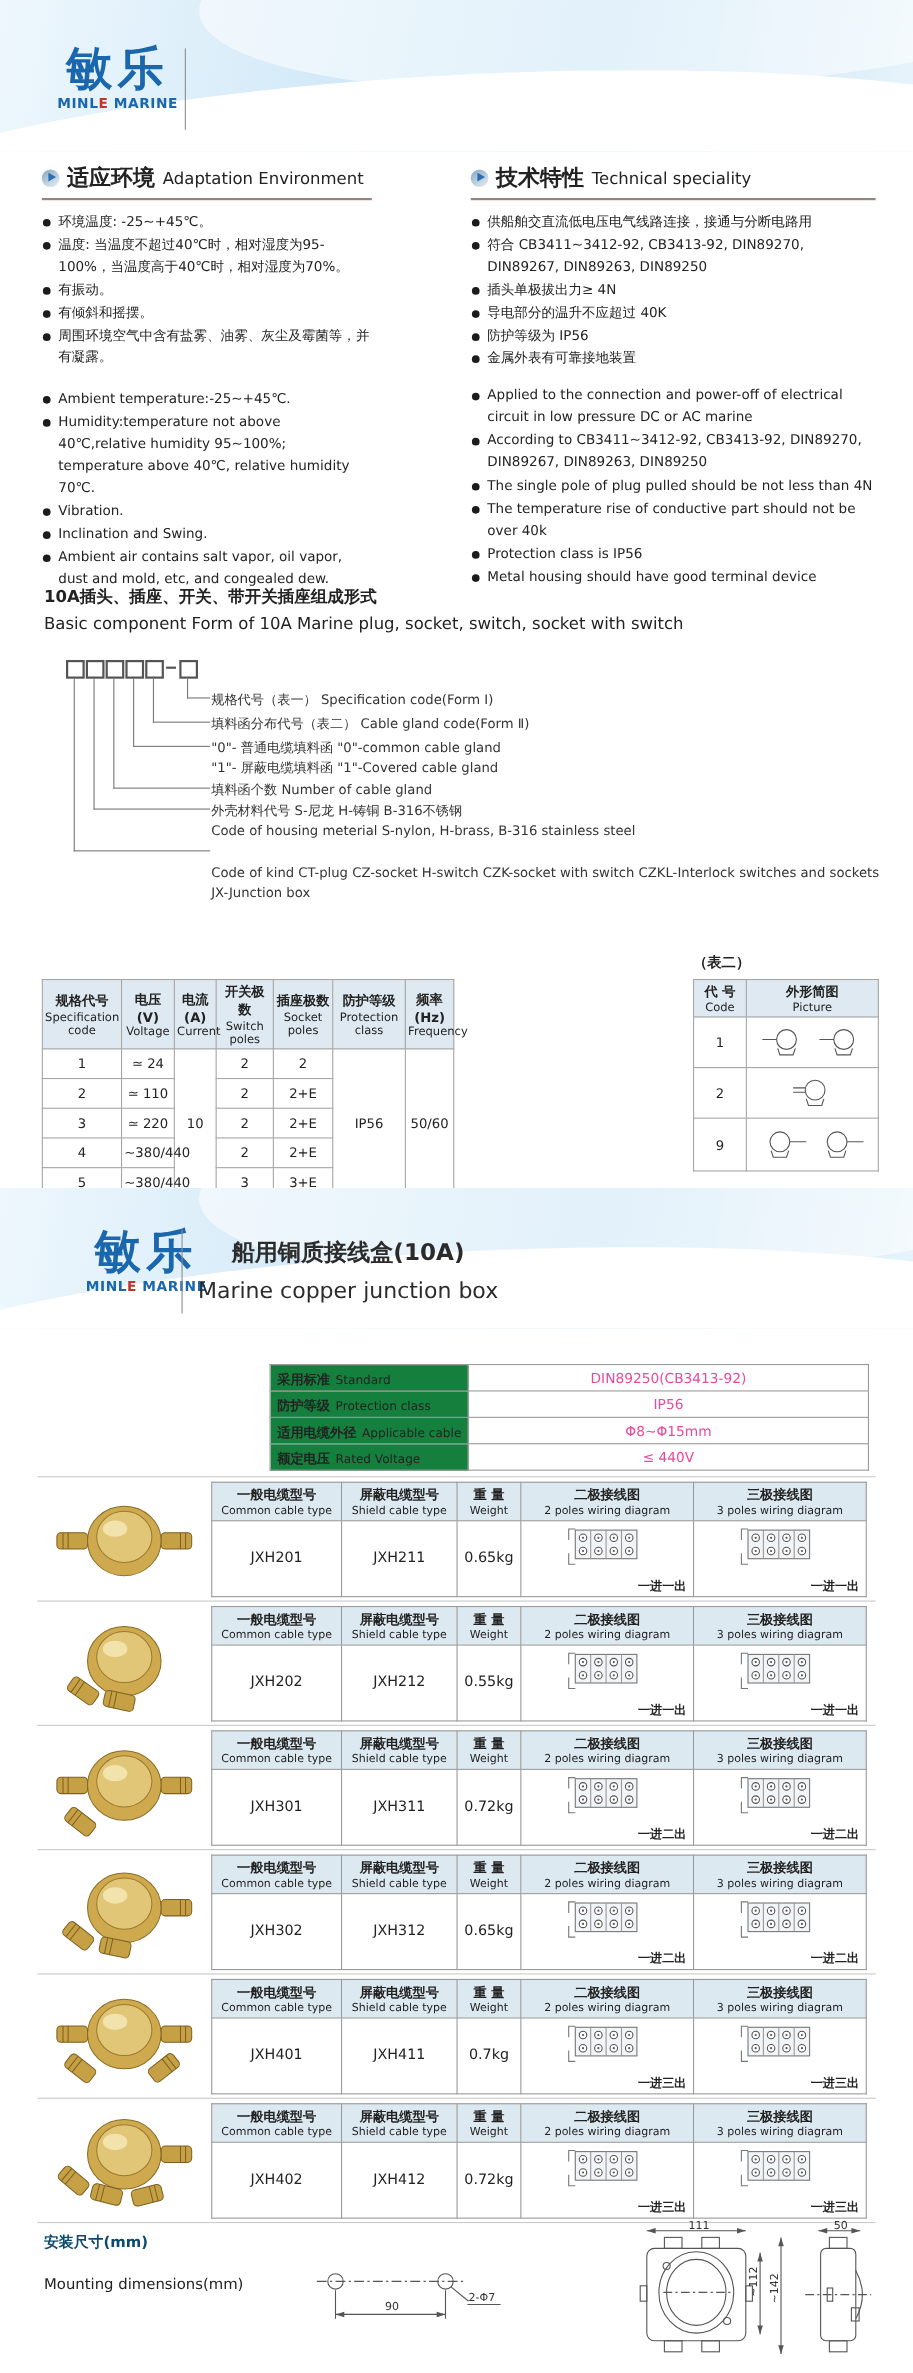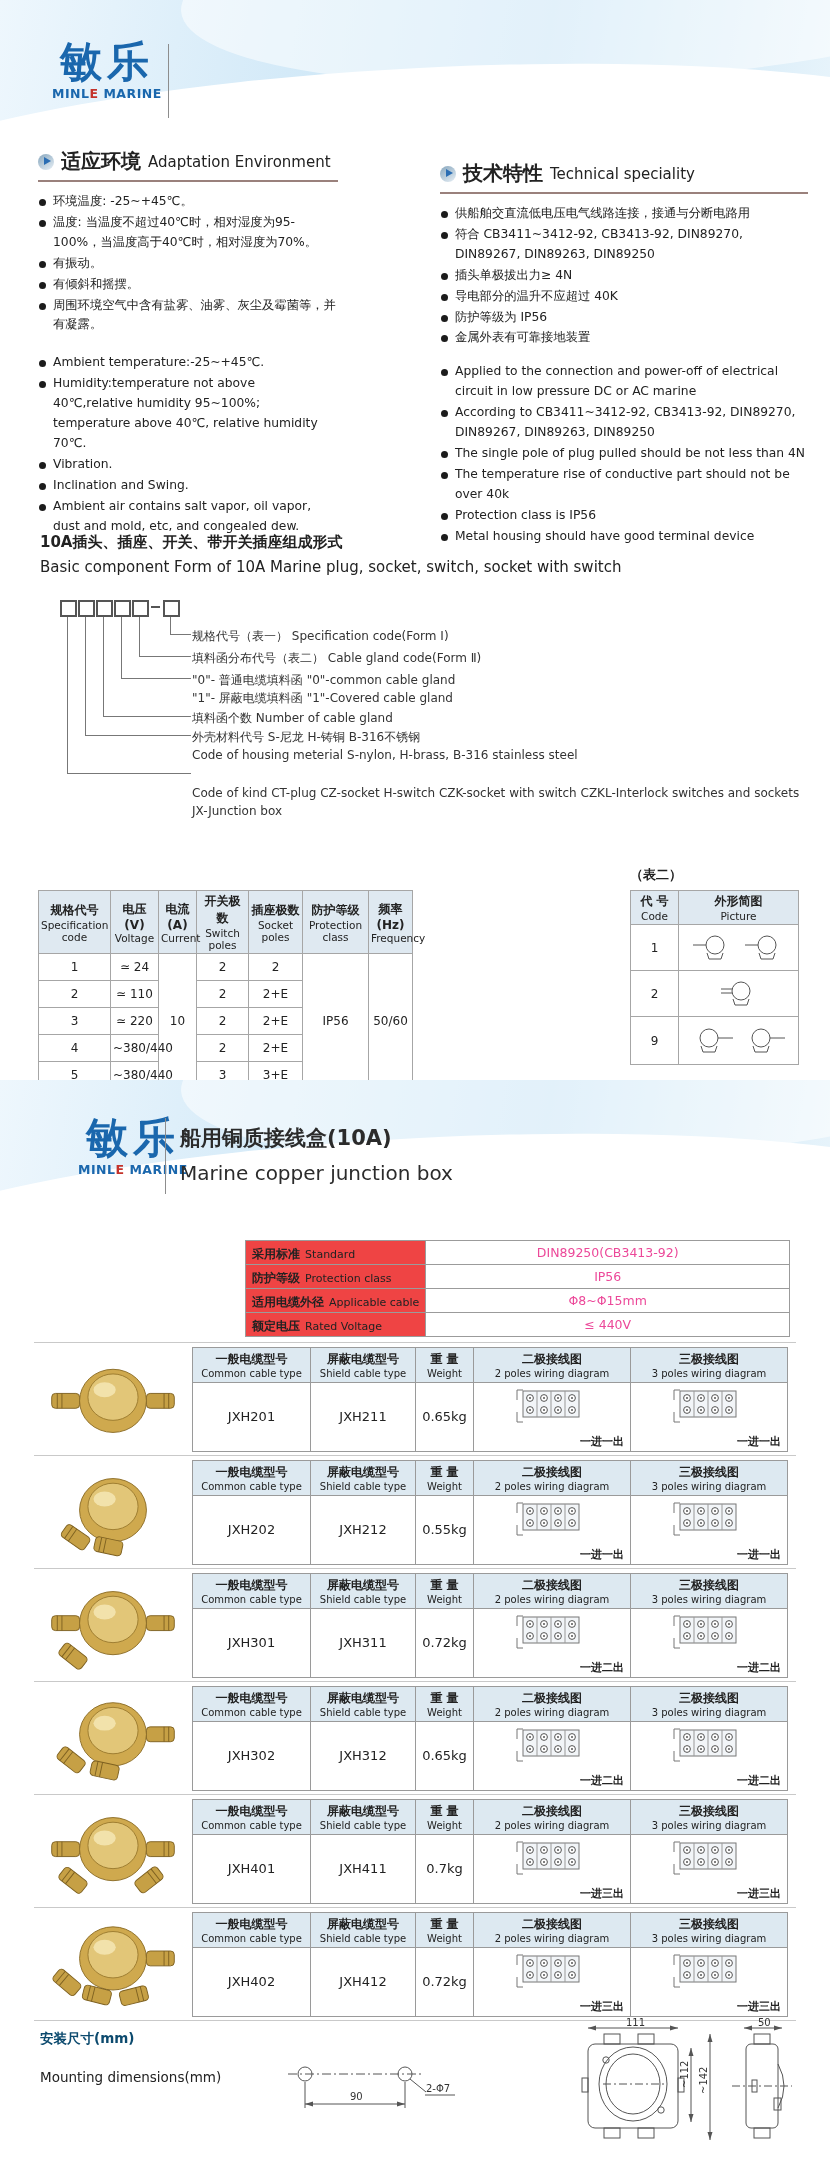--- a/index.html
+++ b/index.html
@@ -20,21 +20,21 @@
   .logo-en{font-size:12.5px;font-weight:bold;color:#1a67ad;letter-spacing:.5px;margin-top:2px;}
   .logo-en .red{color:#c4332b;}
   .vline{position:absolute;z-index:3;width:1px;background:#8d8d8d;}
   .titles{position:absolute;z-index:3;}
   .t-cn{font-size:19px;font-weight:bold;color:#2b2b2b;}
   .t-en{font-size:18px;color:#2b2b2b;margin-top:9px;}
 
   
   .col{position:absolute;top:148px;}
   .col.left{left:38px;width:300px;}
-  .col.right{left:440px;width:368px;margin-top:12px;}
+  .col.right{left:428px;width:368px;}
   .sec-head{display:flex;align-items:center;gap:7px;border-bottom:2px solid #9a817c;padding-bottom:5px;}
   .play-icon{width:16px;height:16px;border-radius:50%;flex:0 0 16px;
     background:linear-gradient(145deg,#87a6bd,#e8f0f6);position:relative;display:inline-block;}
   .play-icon::after{content:"";position:absolute;left:6px;top:3.5px;
     border-left:7px solid #2a6db3;border-top:4.5px solid transparent;border-bottom:4.5px solid transparent;}
   .h-cn{font-size:20px;font-weight:bold;color:#222;}
   .h-en{font-size:15px;color:#222;}
   .blist{list-style:none;margin:10px 0 0;padding:0;font-size:12.3px;color:#222;}
   .blist li{position:relative;padding-left:15px;line-height:1.62;margin-bottom:1px;}
   .blist li::before{content:"";position:absolute;left:1px;top:7px;width:7px;height:7px;border-radius:50%;background:#1c1c1c;}
@@ -55,21 +55,21 @@
   .spec-table th,.spec-table td{border:1px solid #a6a6a6;text-align:center;vertical-align:middle;padding:2px;}
   .spec-table th{background:#dfe9f1;}
   .th-cn{font-size:12px;font-weight:bold;color:#222;display:block;}
   .th-en{font-size:10.5px;font-weight:normal;color:#222;display:block;}
   .spec-table td{font-size:12px;color:#222;height:22px;}
   .picset{display:flex;justify-content:center;align-items:center;gap:8px;}
 
   
   .std-table{position:absolute;left:245px;top:1240px;width:545px;border-collapse:collapse;}
   .std-table td{border:1px solid #9b9b9b;height:21px;}
-  .std-label{background:#ef4444;width:128px;padding:1px 6px;white-space:nowrap;}
+  .std-label{background:#15803d;width:128px;padding:1px 6px;white-space:nowrap;}
   .std-lcn{font-size:12px;font-weight:bold;color:#222;}
   .std-len{font-size:11px;color:#222;}
   .std-value{text-align:center;font-size:12.5px;color:#ec4899;}
 
   
   .products{position:absolute;left:0;top:1342px;width:830px;}
   .prow{position:relative;height:112px;margin:0 34px;border-top:1px solid #c9c9c9;
     display:flex;align-items:center;}
   .prow.last{border-bottom:1px solid #c9c9c9;}
   .photo{width:158px;flex:0 0 158px;display:flex;justify-content:center;align-items:center;}
@@ -323,21 +323,21 @@
   </tbody>
     </table>
 
   <header class="band band2"></header>
   <div class="logo" style="left:78px;top:1116px;">
     <div class="logo-cn">敏乐</div>
     <div class="logo-en"><span>MINL</span><span class="red">E</span><span> MARINE</span></div>
   </div>
   <div class="vline" style="left:165px;top:1118px;height:76px;"></div>
   <div class="titles" style="left:180px;top:1124px;">
-    <div class="t-cn" style="font-size:21px;">船用铜质接线盒(10A)</div>
+    <div class="t-cn" style="font-size:21px;text-align:center;">船用铜质接线盒(10A)</div>
     <div class="t-en" style="font-size:20px;">Marine copper junction box</div>
   </div>
 
   <table class="std-table">
     <tbody>
         <tr>
       <td class="std-label"><span class="std-lcn">采用标准</span> <span class="std-len">Standard</span></td>
       <td class="std-value">DIN89250(CB3413-92)</td>
     </tr>
     <tr>

